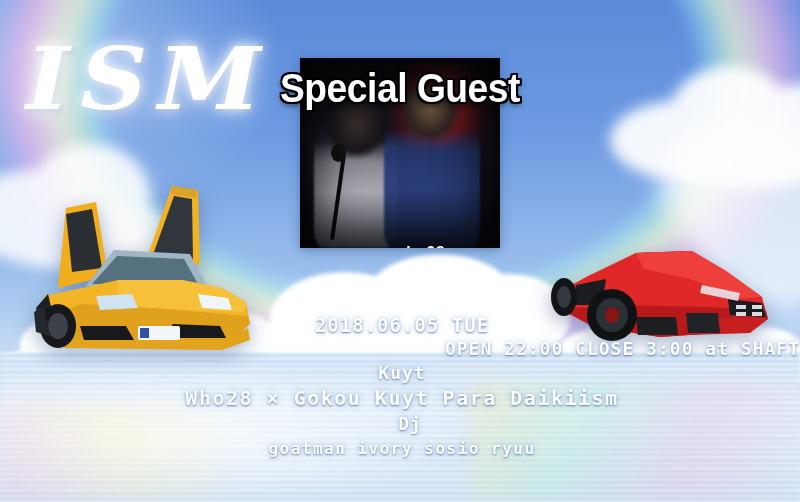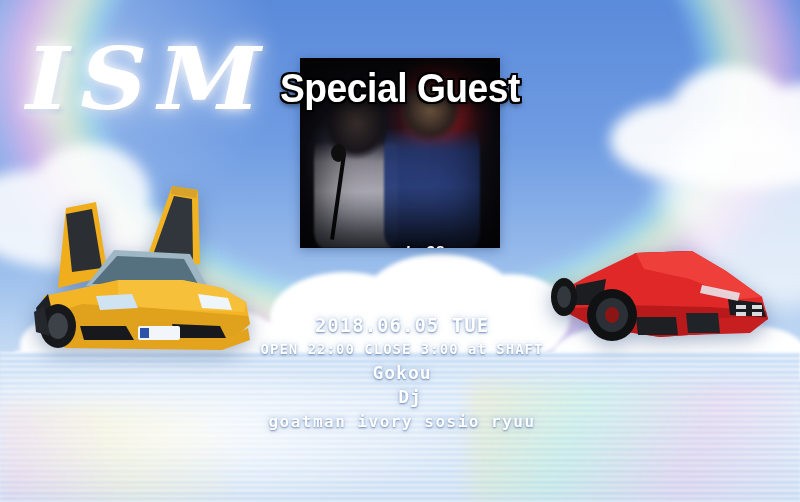--- a/index.html
+++ b/index.html
@@ -151,21 +151,21 @@
   .info{
     position:absolute;left:4px;right:0;top:314px;text-align:center;
     color:#fff;
     font-family:"DejaVu Sans Mono","Liberation Mono",monospace;
     font-weight:700;
     text-shadow:0 1px 2px rgba(90,120,170,.85),0 0 6px rgba(130,165,210,.6);
     letter-spacing:1px;
   }
   .info .l1{font-size:19px;line-height:23px;}
   .info .l2{font-size:19px;line-height:24px;}
-  .info .l3{font-size:14px;line-height:24px;}
+  .info .l3{font-size:18px;line-height:24px;text-align:right;}
   .info .l4{font-size:18px;line-height:24px;}
   .info .l5{font-size:20px;line-height:27px;letter-spacing:1.5px;}
   .info .l6{font-size:18px;line-height:24px;padding-left:16px;}
   .info .l7{font-size:16px;line-height:26px;letter-spacing:1.5px;}
 </style>
 </head>
 <body>
 
 <div id="flyer">
 
@@ -303,18 +303,19 @@
     <div class="ph-vig"></div>
     <div class="cap cap-who28">who28</div>
 
   </div>
 
   <div class="special-guest">Special Guest</div>
 
   <div class="info">
     <div class="l1">2018.06.05 TUE</div>
     <div class="l3">OPEN 22:00  CLOSE 3:00   at SHAFT</div>
-    <div class="l4">Gokou</div>
+    <div class="l4">Kuyt</div>
+    <div class="l5">Who28  ×  Gokou Kuyt   Para   Daikiism</div>
     <div class="l6">Dj</div>
     <div class="l7">goatman   ivory   sosio   ryuu</div>
   </div>
 
 </div>
 
 </body></html>

